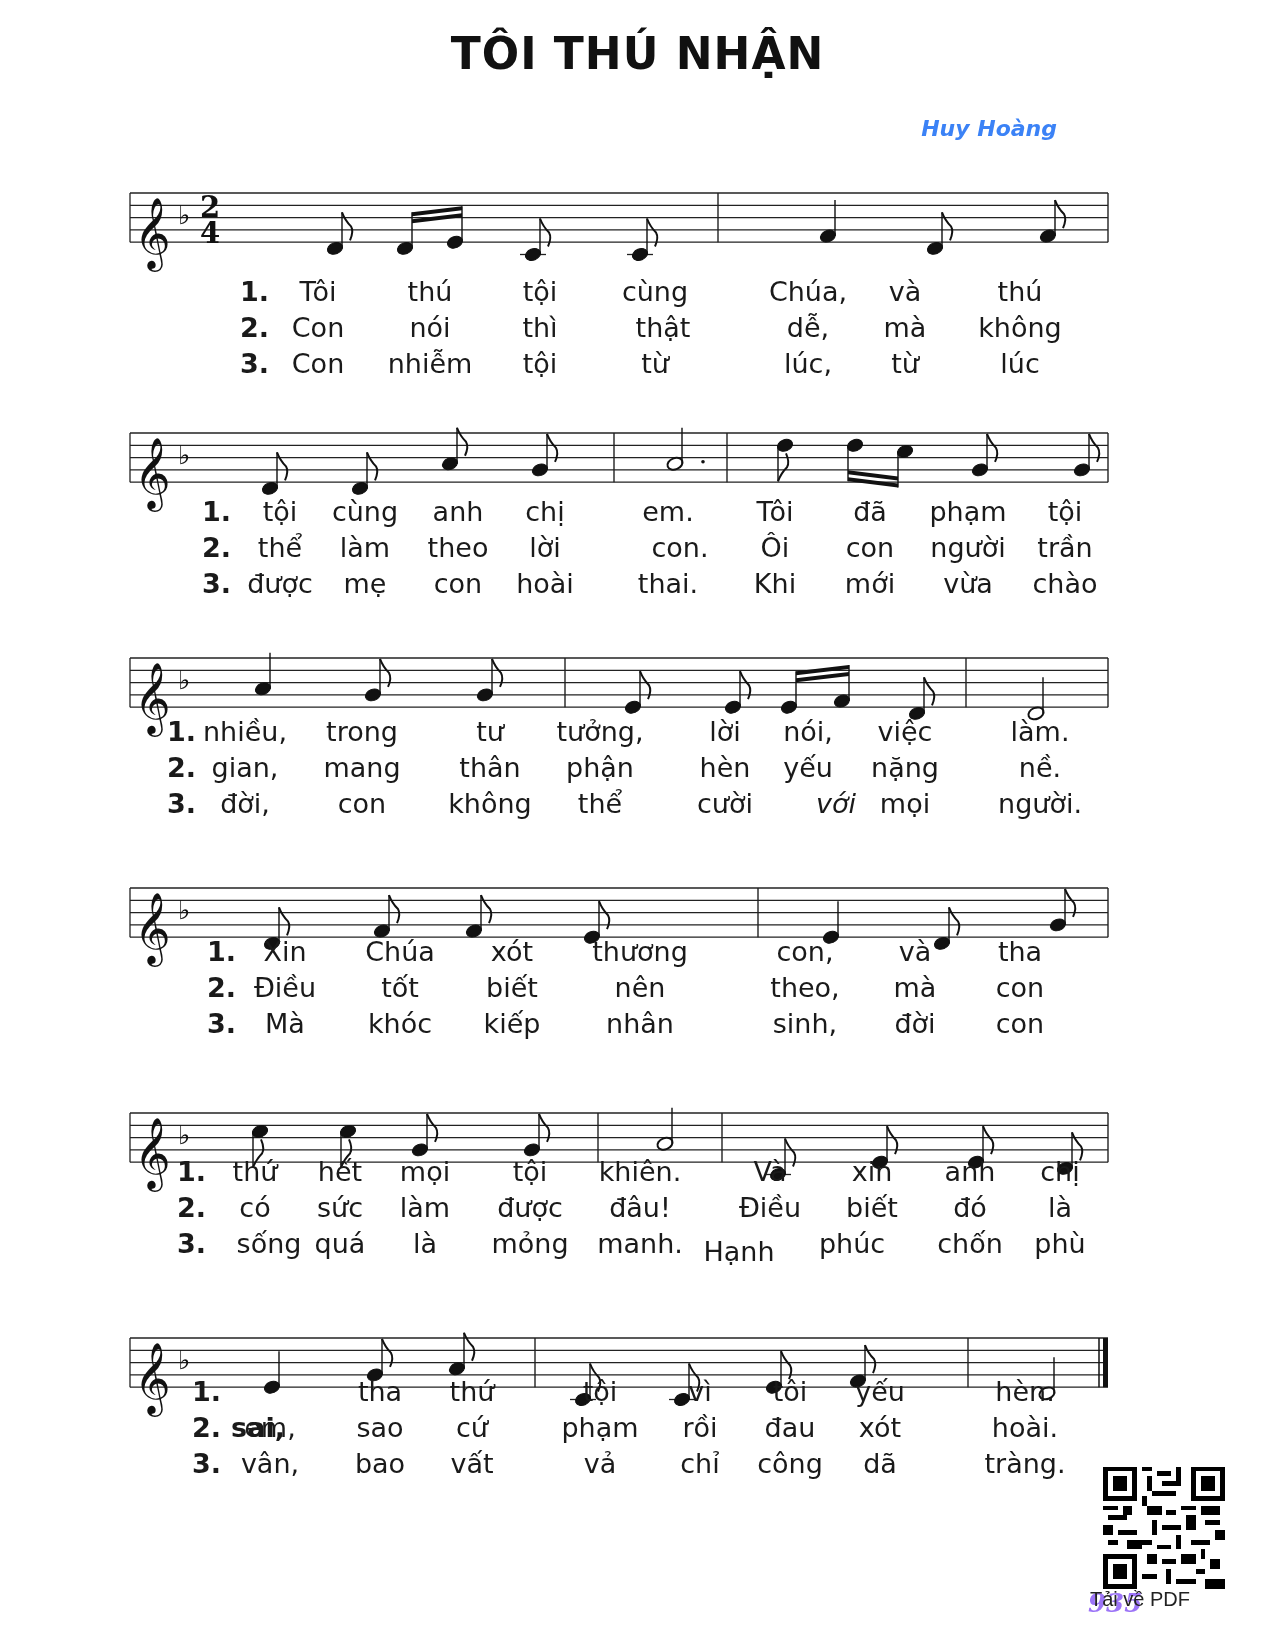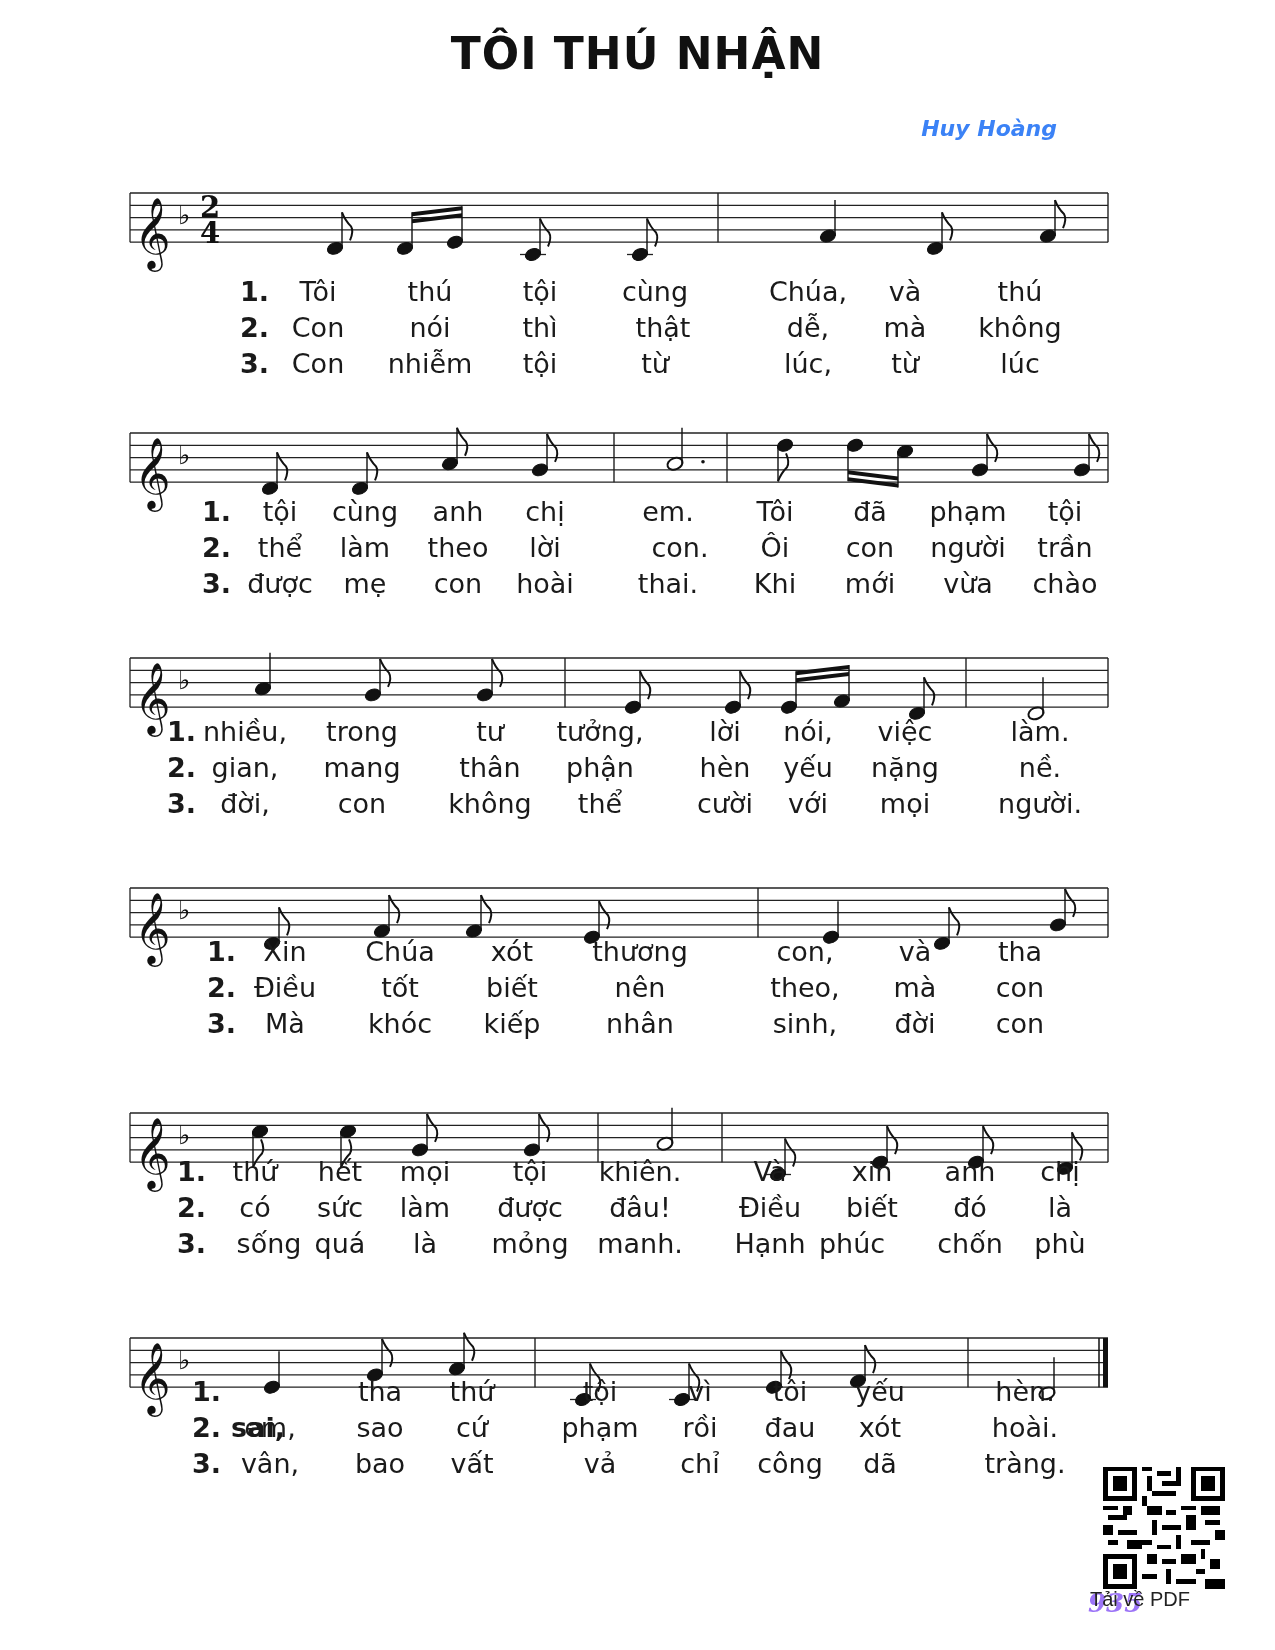--- a/index.html
+++ b/index.html
@@ -291,21 +291,21 @@
         <span class="syl" style="left: 905px;">nặng</span>
         <span class="syl" style="left: 1040px;">nề.</span>
       </div>
       <div class="lyric-line" style="top: 138px;">
         <span class="num" style="left: 167px;">3.</span>
         <span class="syl" style="left: 245px;">đời,</span>
         <span class="syl" style="left: 362px;">con</span>
         <span class="syl" style="left: 490px;">không</span>
         <span class="syl" style="left: 600px;">thể</span>
         <span class="syl" style="left: 725px;">cười</span>
-        <span class="syl" style="left: 808px;">với</span>
+        <span class="syl" style="left: 836px; font-style: italic;">với</span>
         <span class="syl" style="left: 905px;">mọi</span>
         <span class="syl" style="left: 1040px;">người.</span>
       </div>
     </div>
     <div class="system" style="top: 880px;">
       <svg class="staff-svg" width="1275" height="110" viewBox="0 0 1275 110">
         <line x1="130" x2="1108" y1="8" y2="8" stroke="#222" stroke-width="1.3"></line>
         <line x1="130" x2="1108" y1="20.3" y2="20.3" stroke="#222" stroke-width="1.3"></line>
         <line x1="130" x2="1108" y1="32.6" y2="32.6" stroke="#222" stroke-width="1.3"></line>
         <line x1="130" x2="1108" y1="44.900000000000006" y2="44.900000000000006" stroke="#222" stroke-width="1.3"></line>
@@ -464,21 +464,21 @@
         <span class="syl" style="left: 970px;">đó</span>
         <span class="syl" style="left: 1060px;">là</span>
       </div>
       <div class="lyric-line" style="top: 123px;">
         <span class="num" style="left: 177px;">3.</span>
         <span class="syl" style="left: 269px;">sống</span>
         <span class="syl" style="left: 340px;">quá</span>
         <span class="syl" style="left: 425px;">là</span>
         <span class="syl" style="left: 530px;">mỏng</span>
         <span class="syl" style="left: 640px;">manh.</span>
-        <span class="syl" style="left: 770px;">Hạnh</span>
+        <span class="syl" style="left: 739px; margin-top: 8px;">Hạnh</span>
         <span class="syl" style="left: 852px;">phúc</span>
         <span class="syl" style="left: 970px;">chốn</span>
         <span class="syl" style="left: 1060px;">phù</span>
       </div>
     </div>
     <div class="system" style="top: 1330px;">
       <svg class="staff-svg" width="1275" height="110" viewBox="0 0 1275 110">
         <line x1="130" x2="1108" y1="8" y2="8" stroke="#222" stroke-width="1.3"></line>
         <line x1="130" x2="1108" y1="20.3" y2="20.3" stroke="#222" stroke-width="1.3"></line>
         <line x1="130" x2="1108" y1="32.6" y2="32.6" stroke="#222" stroke-width="1.3"></line>

